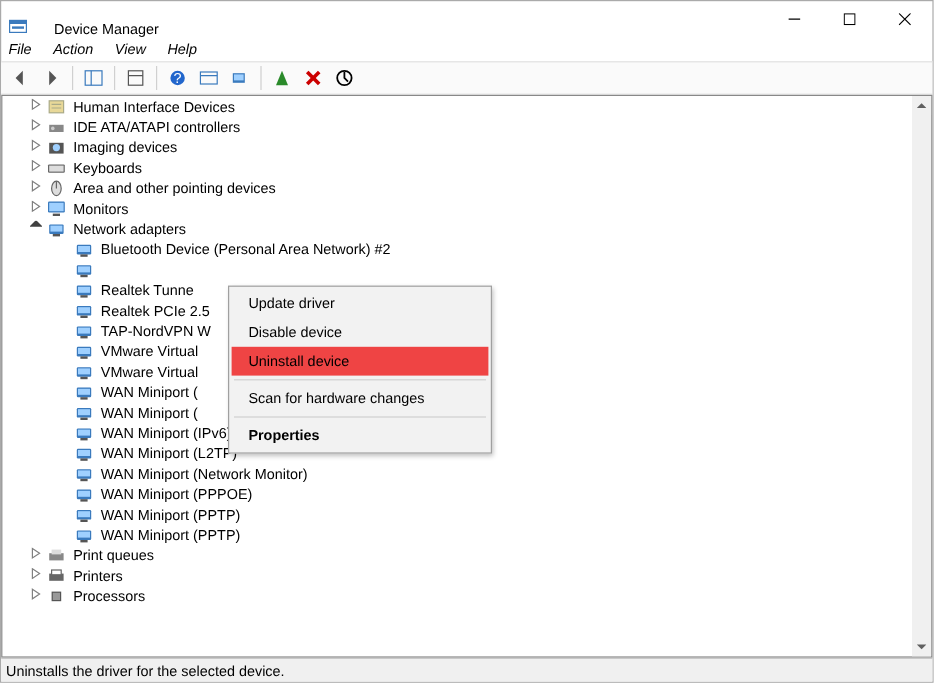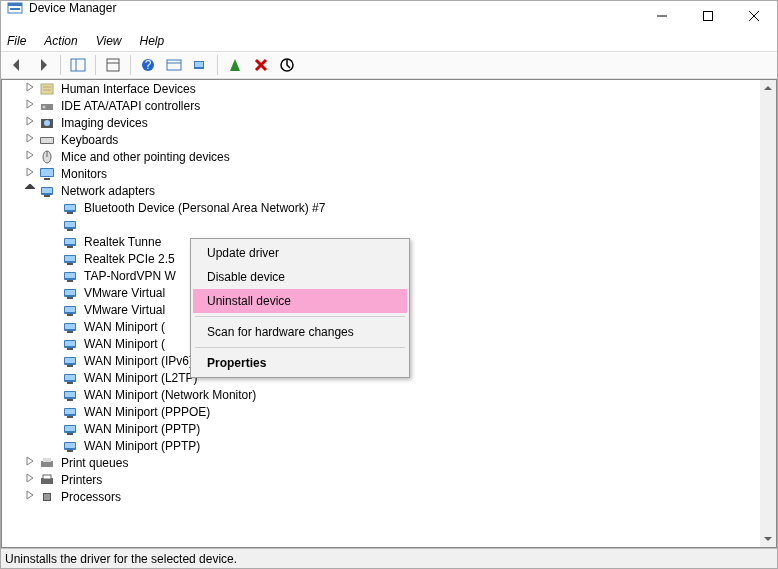--- a/index.html
+++ b/index.html
@@ -1,17 +1,17 @@
 <!DOCTYPE html>
 <html><head>
 <meta charset="utf-8">
 <style>
   * { box-sizing: border-box; margin: 0; padding: 0; font-family: "Segoe UI", Tahoma, sans-serif; font-size: 12px; }
   body { width: 778px; height: 569px; background: #fff; display: flex; flex-direction: column; border: 1px solid #aaa; overflow: hidden; }
-  .titlebar { height: 30px; display: flex; align-items: flex-start; padding: 0 0 0 6px; }
+  .titlebar { height: 30px; display: flex; align-items: flex-end; padding: 0 0 0 6px; gap: 16px; }
   .titlebar .icon { width: 16px; height: 16px; margin-right: 6px; display:flex; align-items:center; justify-content:center;}
   .titlebar .title { font-size: 12px; }
   .winbtns { margin-left: auto; display: flex; }
   .winbtn { width: 46px; height: 30px; display: flex; align-items: center; justify-content: center; }
   .winbtn svg { width: 10px; height: 10px; }
   .menubar { height: 20px; display: flex; align-items: center; padding: 0 6px; gap: 18px; }
   .menubar span { font-size: 12px; font-style: italic; }
   .toolbar { height: 28px; display: flex; align-items: center; gap: 2px; padding: 0 4px; border-top:1px solid #e0e0e0; border-bottom:1px solid #e0e0e0; background:#fafafa;}
   .tbtn { width: 24px; height: 24px; display:flex; align-items:center; justify-content:center; border:1px solid transparent;}
   .tbtn svg { width:16px; height:16px; }
@@ -25,21 +25,21 @@
   .node.lvl1 { padding-left:22px; }
   .node.lvl2 { padding-left:60px; }
   .tw { width:12px; height:12px; margin-right:3px; display:flex; align-items:center; justify-content:center; color:#6a6a6a; flex-shrink:0;}
   .tw.open { color:#000; }
   .dicon { width:16px; height:16px; margin-right:4px; display:flex; align-items:center; justify-content:center; flex-shrink:0;}
   .nlabel { padding:0 2px; }
   .selected .nlabel { background:#cce8ff; border:1px solid #99d1ff; padding:0 1px; line-height:15px;}
   
   .ctxmenu { position:absolute; left:188px; top:158px; width:220px; background:#f2f2f2; border:1px solid #a0a0a0; box-shadow:2px 2px 4px rgba(0,0,0,0.25); padding:2px;}
   .mitem { height:24px; display:flex; align-items:center; padding:0 14px; font-size:12px;}
-  .mitem.hl { background:#f9a8d4; }
+  .mitem.hl { background:#ef4444; }
   .mitem.bold { font-weight:700; }
   .msep { height:1px; background:#d0d0d0; margin:3px 2px; }
   .statusbar { height:20px; border-top:1px solid #c0c0c0; display:flex; align-items:center; padding:0 4px; font-size:12px; background:#f0f0f0;}
 </style>
 </head>
 <body>
 
 <div class="titlebar">
   <span class="icon">
     <svg viewBox="0 0 16 16">
@@ -198,21 +198,21 @@
      <span class="tw ">
           <svg width="10" height="10" viewBox="0 0 10 10">
             <path d="M2 1 L8 5 L2 9 Z" fill="none" stroke="#808080"></path>
           </svg>
         </span>
      <span class="dicon">
           <svg viewBox="0 0 16 16" width="16" height="16">
             <use href="#ic-mouse"></use>
           </svg>
         </span>
-     <span class="nlabel">Mice and other pointing devices</span>
+     <span class="nlabel">Area and other pointing devices</span>
    </div>
       <div class="node lvl1">
      <span class="tw ">
           <svg width="10" height="10" viewBox="0 0 10 10">
             <path d="M2 1 L8 5 L2 9 Z" fill="none" stroke="#808080"></path>
           </svg>
         </span>
      <span class="dicon">
           <svg viewBox="0 0 16 16" width="16" height="16">
             <use href="#ic-monitor"></use>
@@ -232,21 +232,21 @@
           </svg>
         </span>
      <span class="nlabel">Network adapters</span>
    </div>
       <div class="node lvl2 ">
          <span class="dicon">
           <svg viewBox="0 0 16 16" width="16" height="16">
             <use href="#ic-net"></use>
           </svg>
         </span>
-         <span class="nlabel">Bluetooth Device (Personal Area Network) #7</span>
+         <span class="nlabel">Bluetooth Device (Personal Area Network) #2</span>
        </div>
       <div class="node lvl2 selected">
          <span class="dicon">
           <svg viewBox="0 0 16 16" width="16" height="16">
             <use href="#ic-net"></use>
           </svg>
         </span>
        </div>
       <div class="node lvl2 ">
          <span class="dicon">

